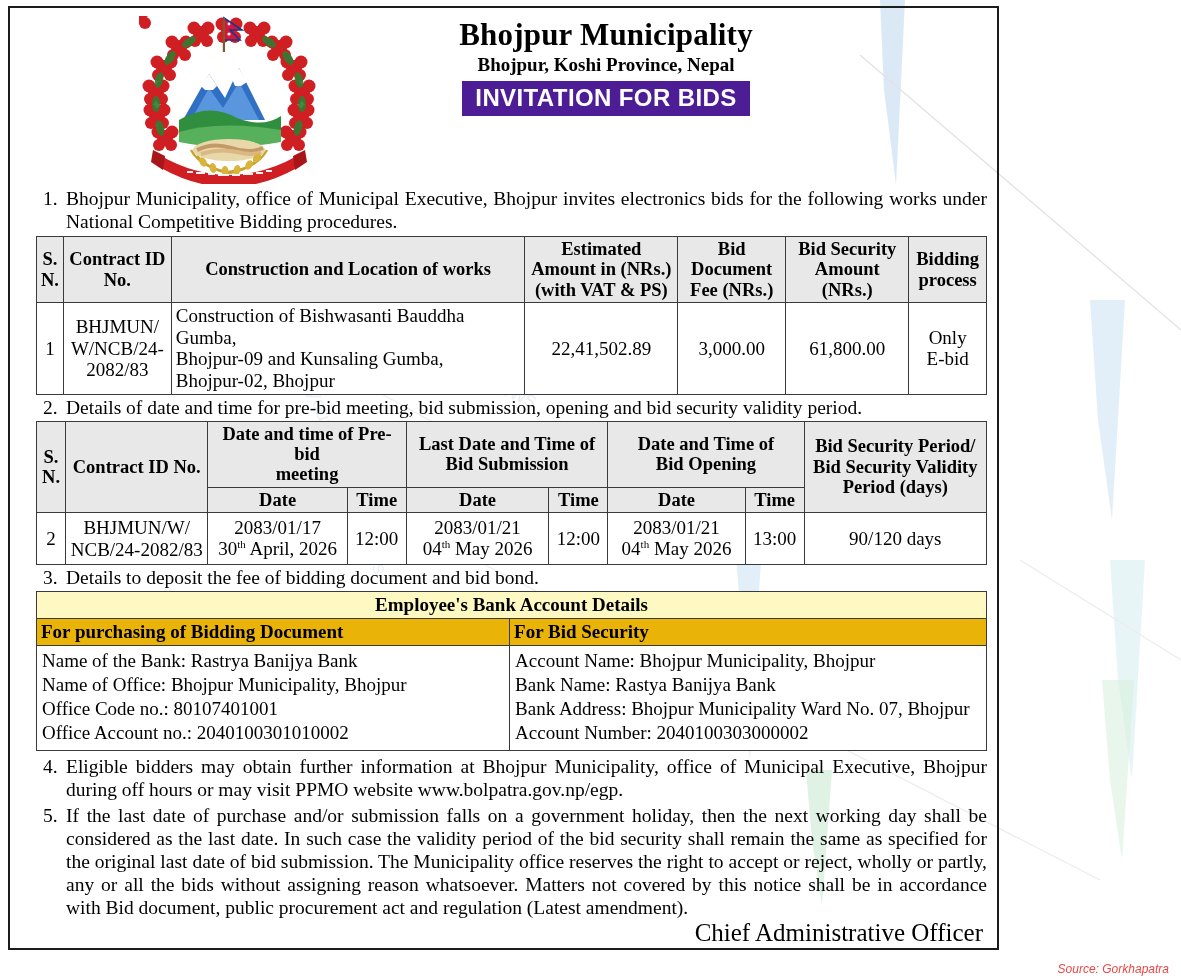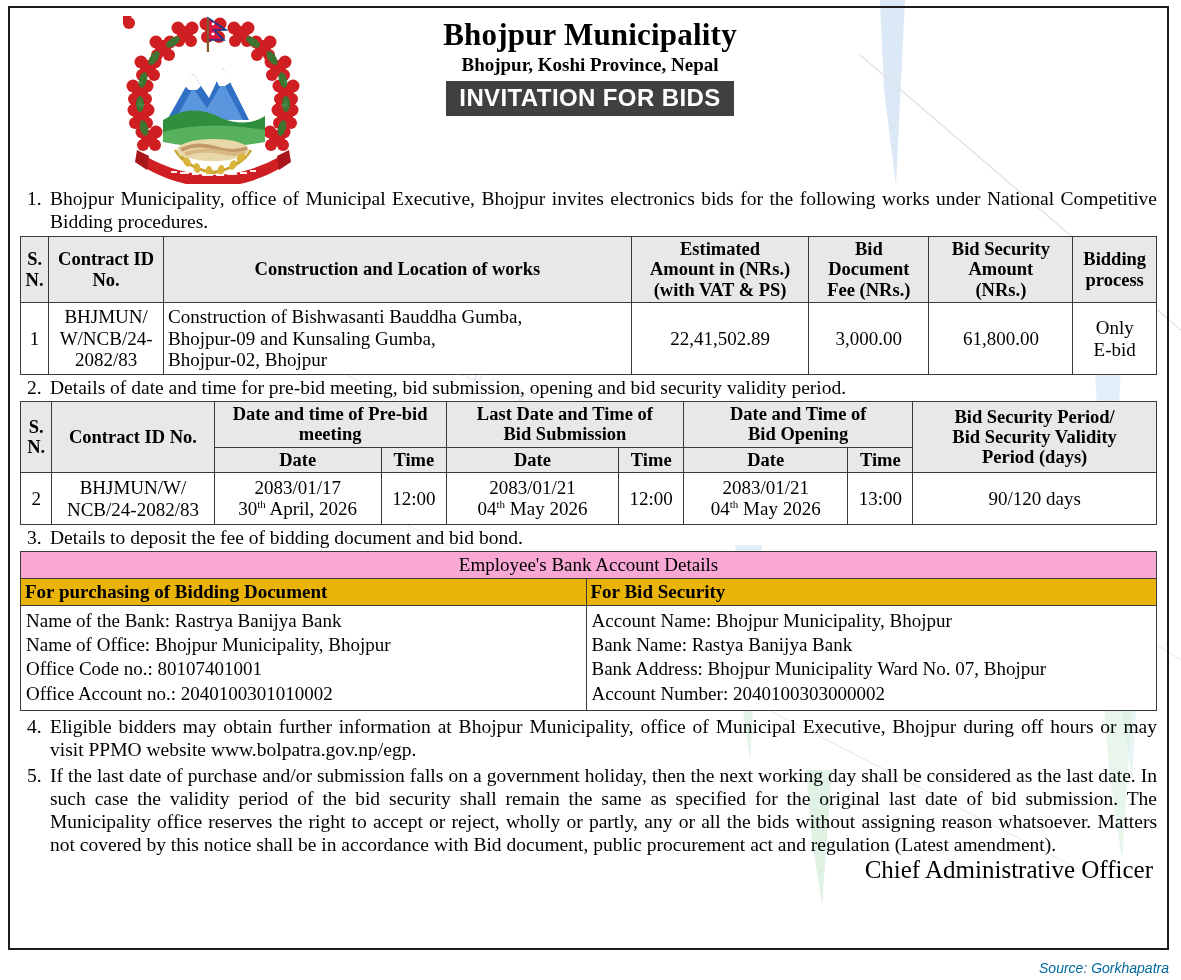--- a/index.html
+++ b/index.html
@@ -18,38 +18,39 @@
     font-family:"Liberation Sans",sans-serif;
     font-weight:700;
     color:#dfe7ef;
     opacity:.85;
     white-space:nowrap;
   }
 
   
   #page{
     position:absolute;left:8px;top:6px;
-    width:1161px;height:944px;
+    width:991px;height:944px;
     border:2px solid #1c1c1c;
     background:transparent;
     box-sizing:border-box;
     z-index:2;
+    padding-left:16px;
   }
   #inner{position:relative;width:100%;height:100%;padding:4px 10px 0 10px;box-sizing:border-box;}
 
   
   .masthead{position:relative;height:172px;}
   .crest{position:absolute;left:103px;top:4px;width:180px;height:168px;}
   .head-block{position:absolute;left:290px;top:0;width:560px;text-align:center;}
   .org-name{font-size:31px;font-weight:700;letter-spacing:.2px;line-height:1.12;margin-top:6px;}
   .org-sub1{font-size:19px;font-weight:700;line-height:1.25;margin-top:1px;}
   .org-sub2{font-size:19px;font-weight:700;line-height:1.25;}
   .ifb-wrap{margin-top:5px;}
   .ifb{
-    display:inline-block;background:#404040;color:#fff;
+    display:inline-block;background:#4c1d95;color:#fff;
     font-family:"Liberation Sans",sans-serif;
     font-weight:700;font-size:24px;letter-spacing:.4px;
     padding:3px 13px 4px 13px;
   }
   .pubdate{font-size:19px;font-weight:700;margin-top:6px;}
   .pubdate sup{font-size:11px;}
 
   
   .clause{display:flex;font-size:19.5px;line-height:1.18;margin:3px 0 3px 0;}
   .clause .num{width:30px;flex:0 0 30px;text-align:left;padding-left:7px;box-sizing:border-box;}
@@ -60,32 +61,32 @@
   table{border-collapse:collapse;width:100%;background:#fff;}
   table td,table th{border:1px solid #3a3a3a;padding:2px 4px;vertical-align:middle;}
   .hd{background:#e8e8e8;font-weight:700;text-align:center;font-size:18.5px;line-height:1.1;}
   .cell{font-size:19px;text-align:center;line-height:1.14;}
   .cell.left{text-align:left;}
   .tbl-wrap{position:relative;z-index:3;}
   sup{font-size:11px;vertical-align:super;}
 
   
   .bank td{font-size:19px;line-height:1.16;}
-  .bank .title{text-align:center;font-weight:400;font-size:19px;background:#f9a8d4;margin-top:20px;}
+  .bank .title{text-align:center;font-weight:700;font-size:19px;background:#fef9c3;margin-top:20px;}
   .bank .colhd{background:#eab308;font-weight:700;font-size:19px;}
   .bank .lines{padding:3px 5px 4px 5px;}
   .bank .lines div{line-height:1.27;}
 
   .signoff{text-align:right;font-weight:400;font-size:25px;padding-right:4px;margin-top:-2px;}
 
   
   .source{
     position:absolute;right:12px;bottom:4px;
     font-family:"Liberation Sans",sans-serif;
-    font-style:italic;font-size:14px;color:#0369a1;
+    font-style:italic;font-size:12px;color:#ef4444;
     z-index:4;
     margin-top:8px;
   }
 </style>
 </head>
 <body>
 
 <div id="watermark">
   <svg width="1181" height="980" style="position:absolute;left:0;top:0;">
     <polygon points="880,0 905,0 896,185 884,90" fill="#cfe2f3" opacity="0.75"></polygon>

